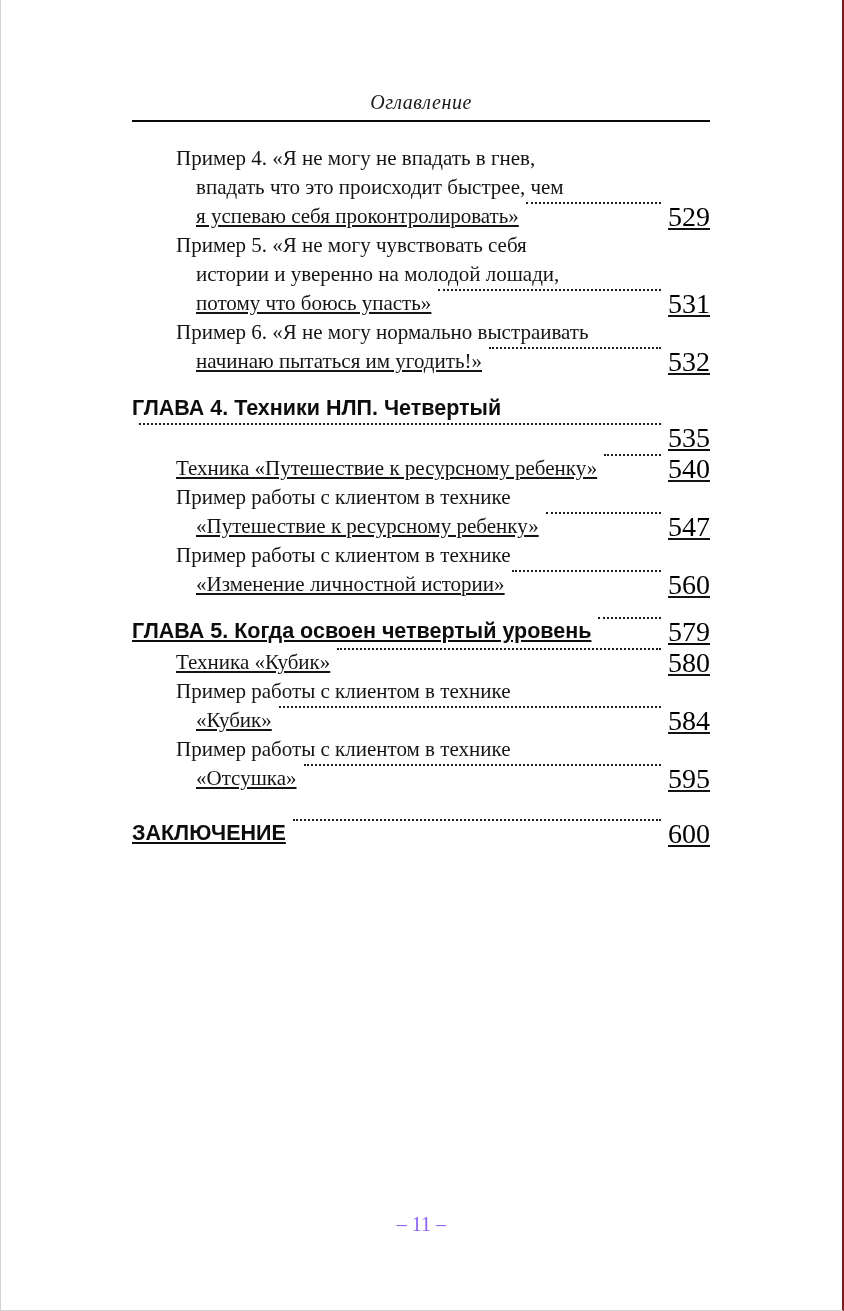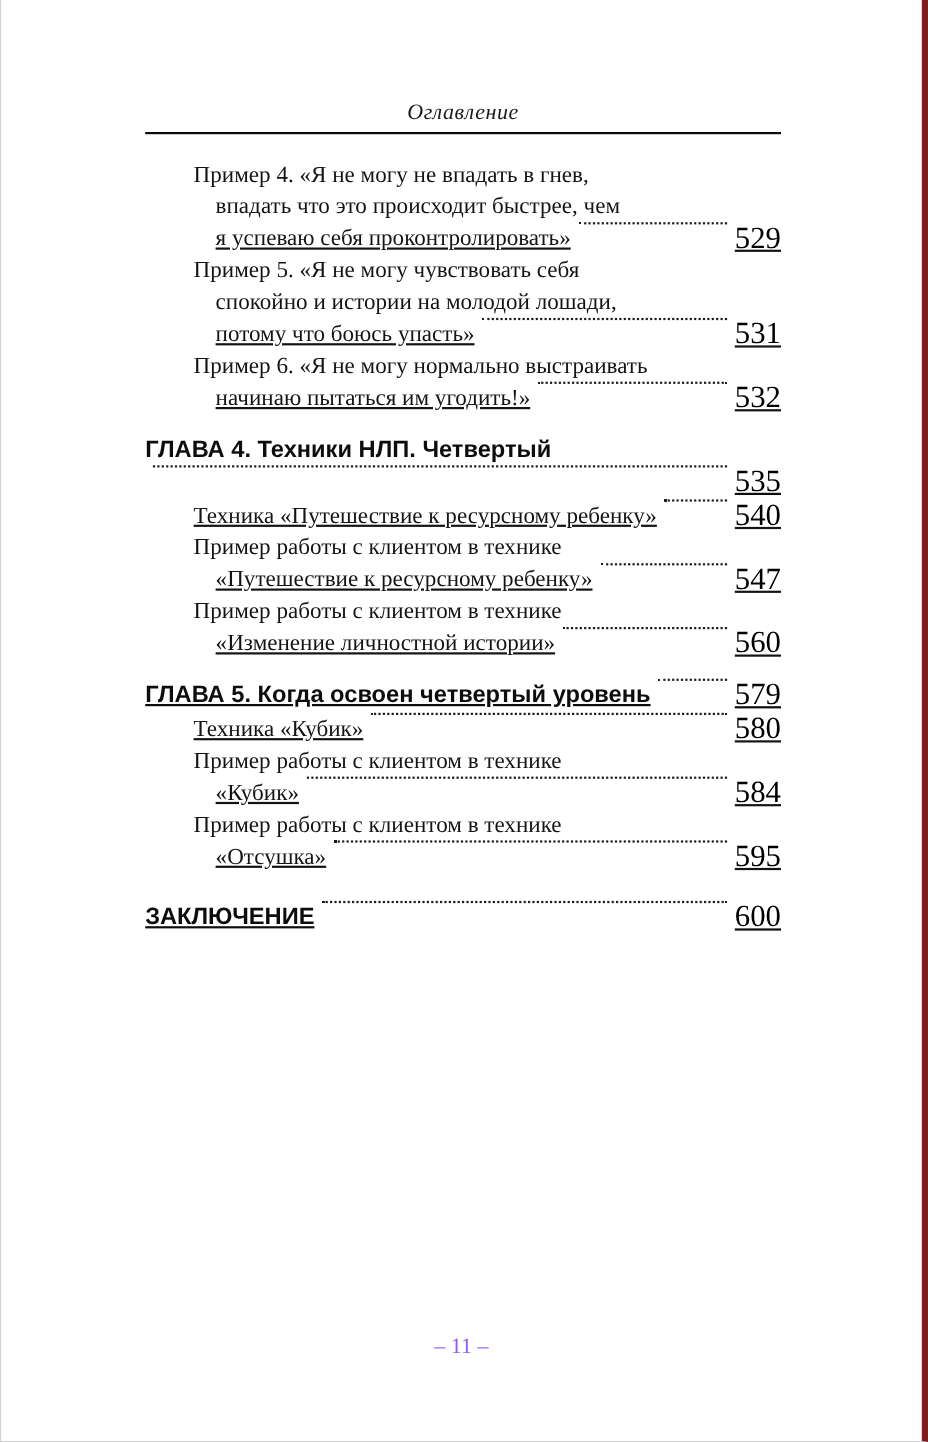--- a/index.html
+++ b/index.html
@@ -7,21 +7,21 @@
     body {
       width: 844px; height: 1311px;
       background: #ffffff;
       font-family: "Liberation Serif", "DejaVu Serif", serif;
       color: #141414;
     }
     .page {
       position: relative;
       width: 844px; height: 1311px;
       border-left: 1px solid #d2d2d2;
-      border-right: 6px solid #7f1d1d;
+      border-right: 2px solid #7f1d1d;
       border-bottom: 1px solid #d2d2d2;
       overflow: hidden;
       background: #ffffff;
     }
     .content-col { width: 578px; margin-left: 131px; }
     .running-head {
       padding-top: 90px;
       text-align: center;
       font-style: italic;
       font-size: 20px;
@@ -88,21 +88,21 @@
         <div class="line cont">впадать что это происходит быстрее, чем</div>
         <div class="line cont lead">
           <span class="txt">я успеваю себя проконтролировать»</span>
           <span class="dots"></span>
           <span class="pg">529</span>
         </div>
       </div>
 
       <div class="entry sub">
         <div class="line first">Пример 5. «Я не могу чувствовать себя</div>
-        <div class="line cont">спокойно и истории на молодой лошади,</div>
+        <div class="line cont">истории и уверенно на молодой лошади,</div>
         <div class="line cont lead">
           <span class="txt">потому что боюсь упасть»</span>
           <span class="dots"></span>
           <span class="pg">531</span>
         </div>
       </div>
 
       <div class="entry sub">
         <div class="line first">Пример 6. «Я не могу нормально выстраивать</div>
         <div class="line cont lead">

